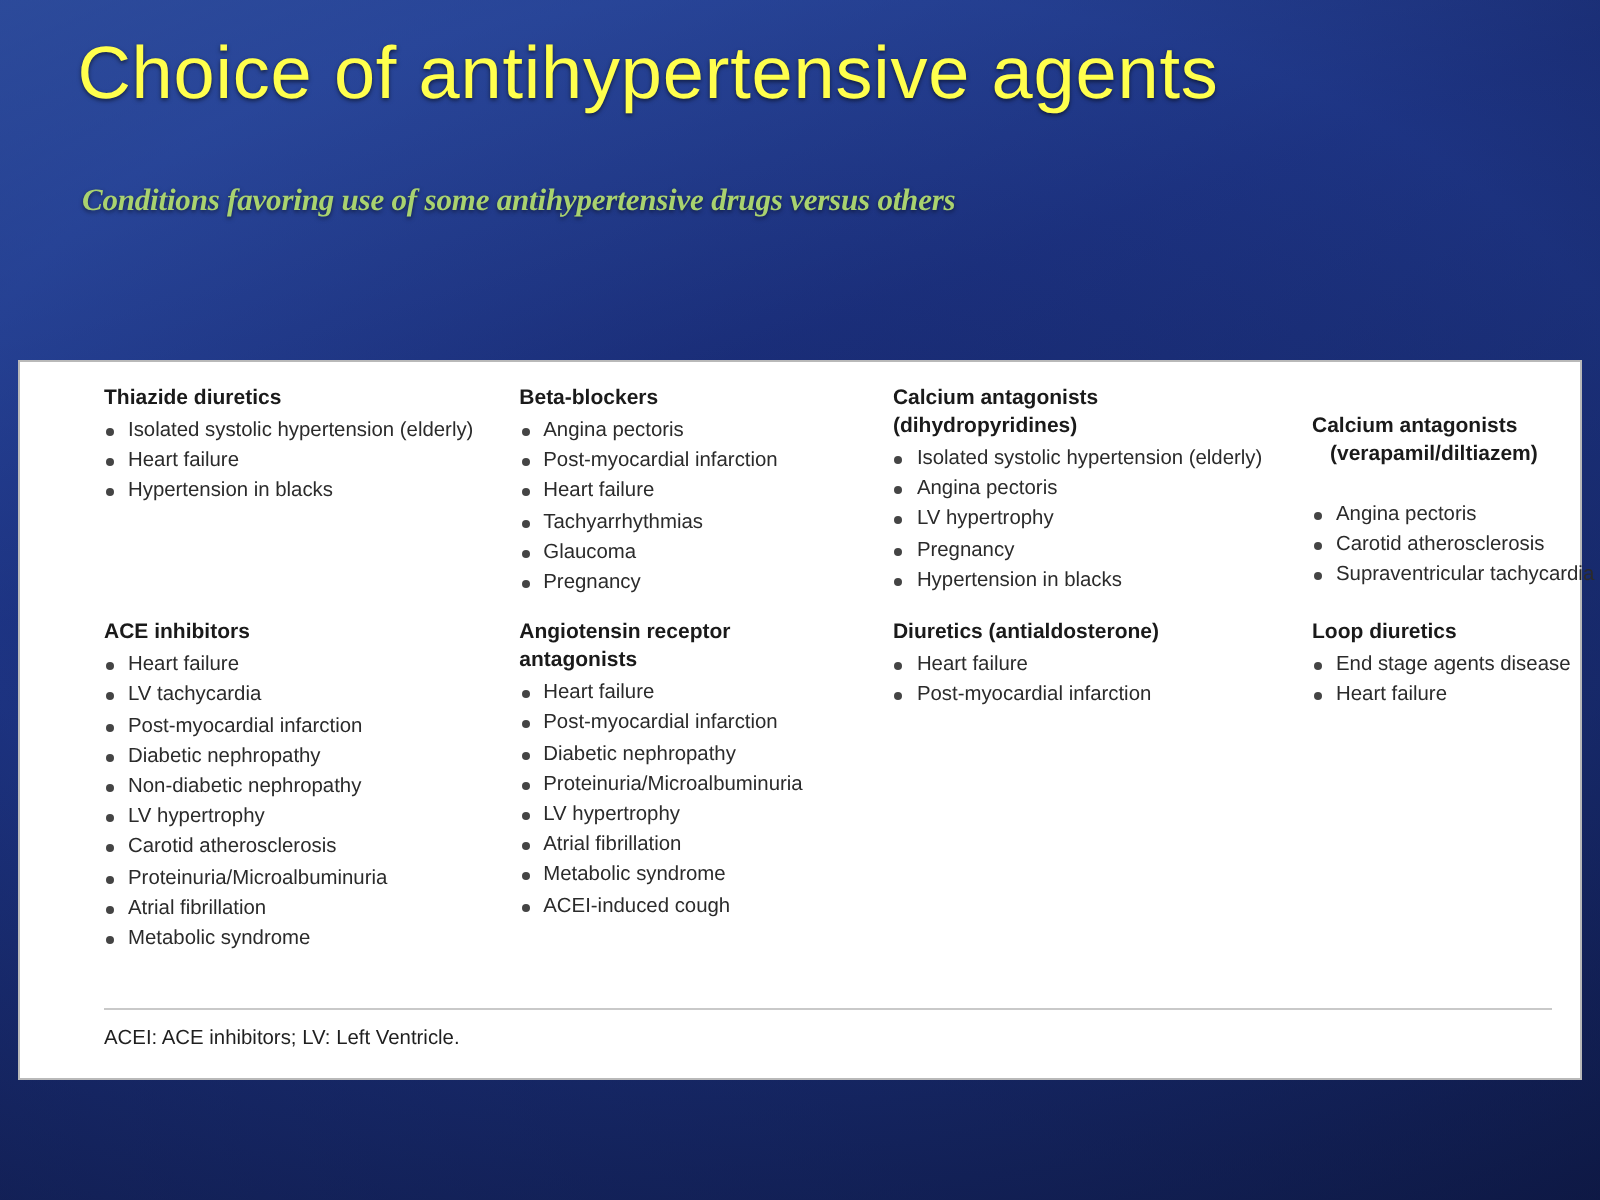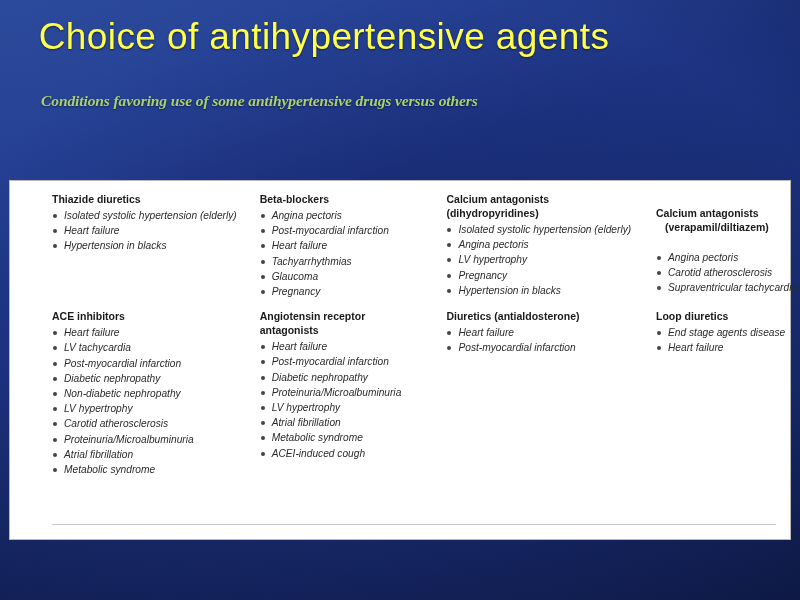--- a/index.html
+++ b/index.html
@@ -103,21 +103,20 @@
     margin: 0;
     padding: 0;
   }
   ul.items li {
     position: relative;
     font-size: 10.2px;
     color: #2b2b2b;
     line-height: 15.2px;
     padding-left: 12px;
     white-space: nowrap;
-    font-style: italic;
   }
   ul.items li::before {
     content: "";
     position: absolute;
     left: 1px;
     top: 6px;
     width: 4px;
     height: 4px;
     border-radius: 50%;
     background: #444;
@@ -229,18 +228,19 @@
           <div class="col-title">Loop diuretics</div>
           <ul class="items">
             <li>End stage agents disease</li>
             <li>Heart failure</li>
           </ul>
         </div>
       </div>
 
       <div class="spacer"></div>
       <div class="divider"></div>
+      <div class="footnote">ACEI: ACE inhibitors; LV: Left Ventricle.</div>
       <div style="height:14px"></div>
 
     </div>
   </div>
 
 </div>
 
 </body></html>

